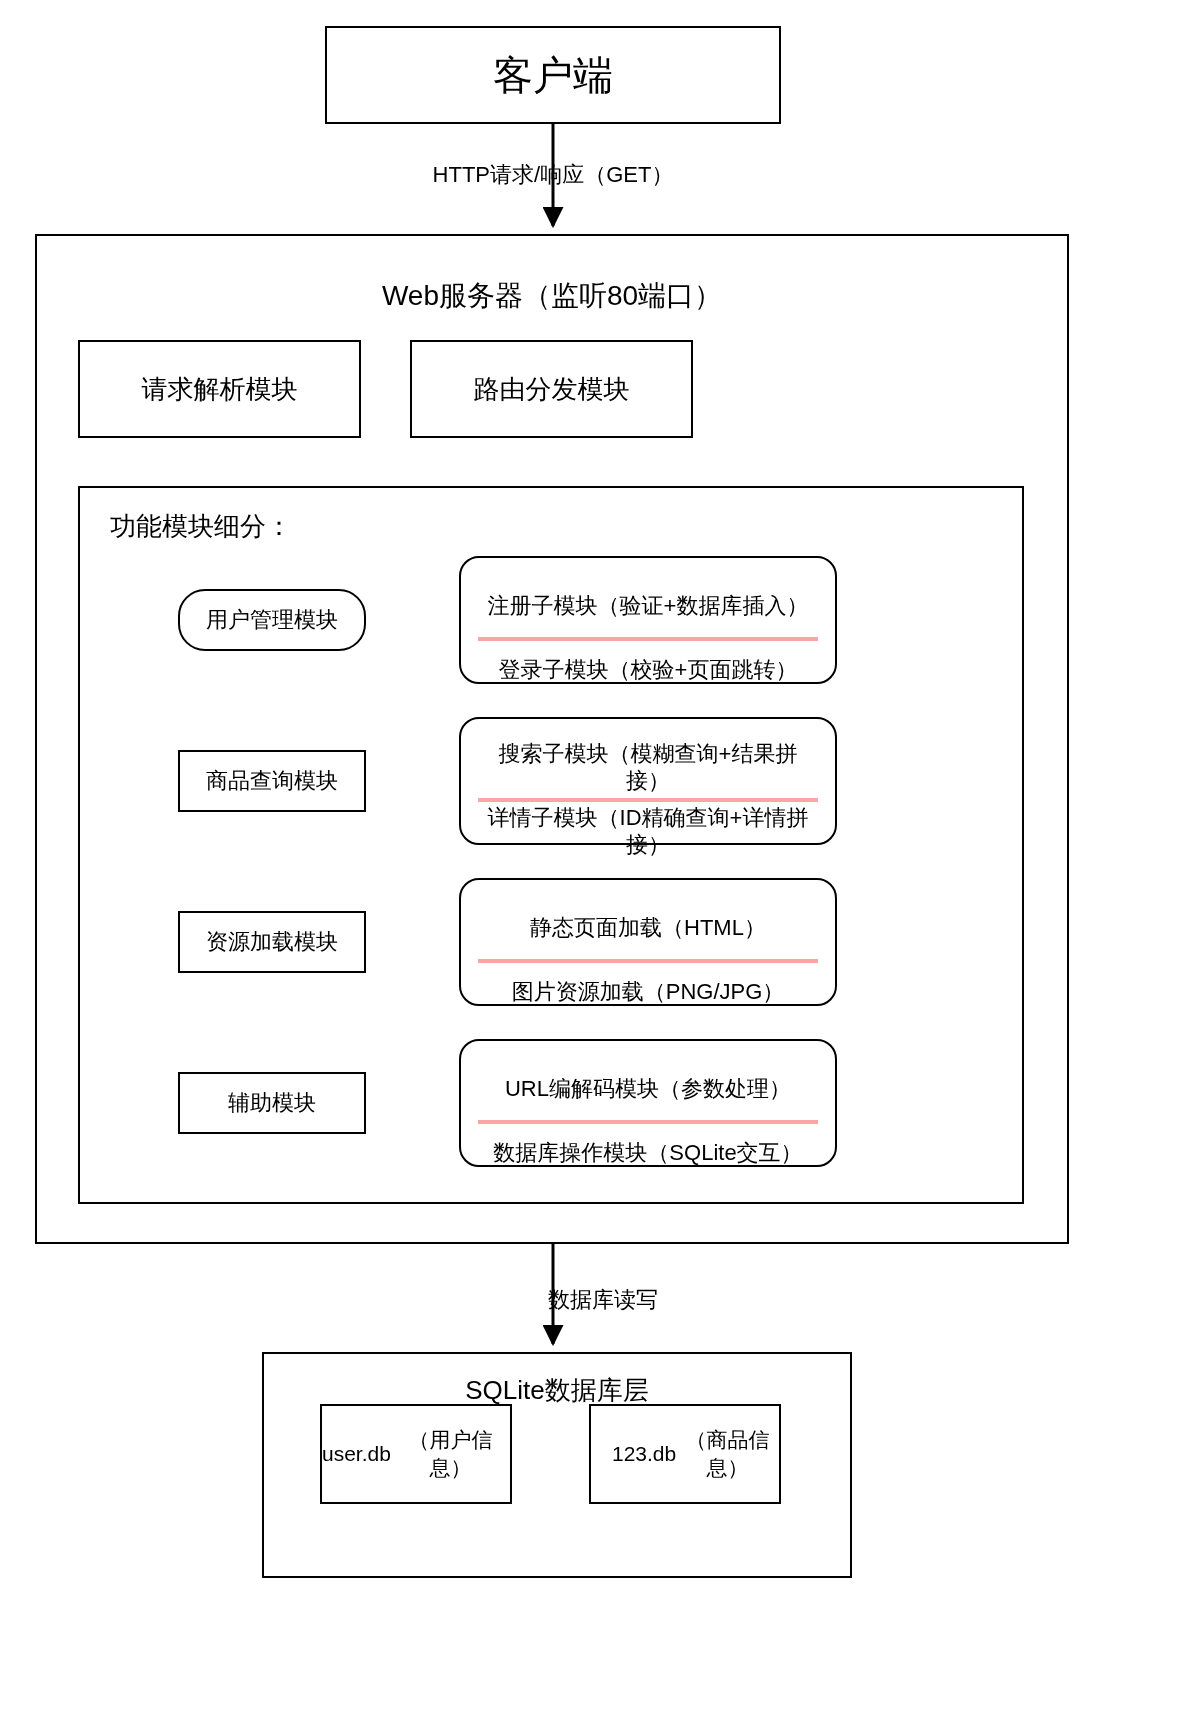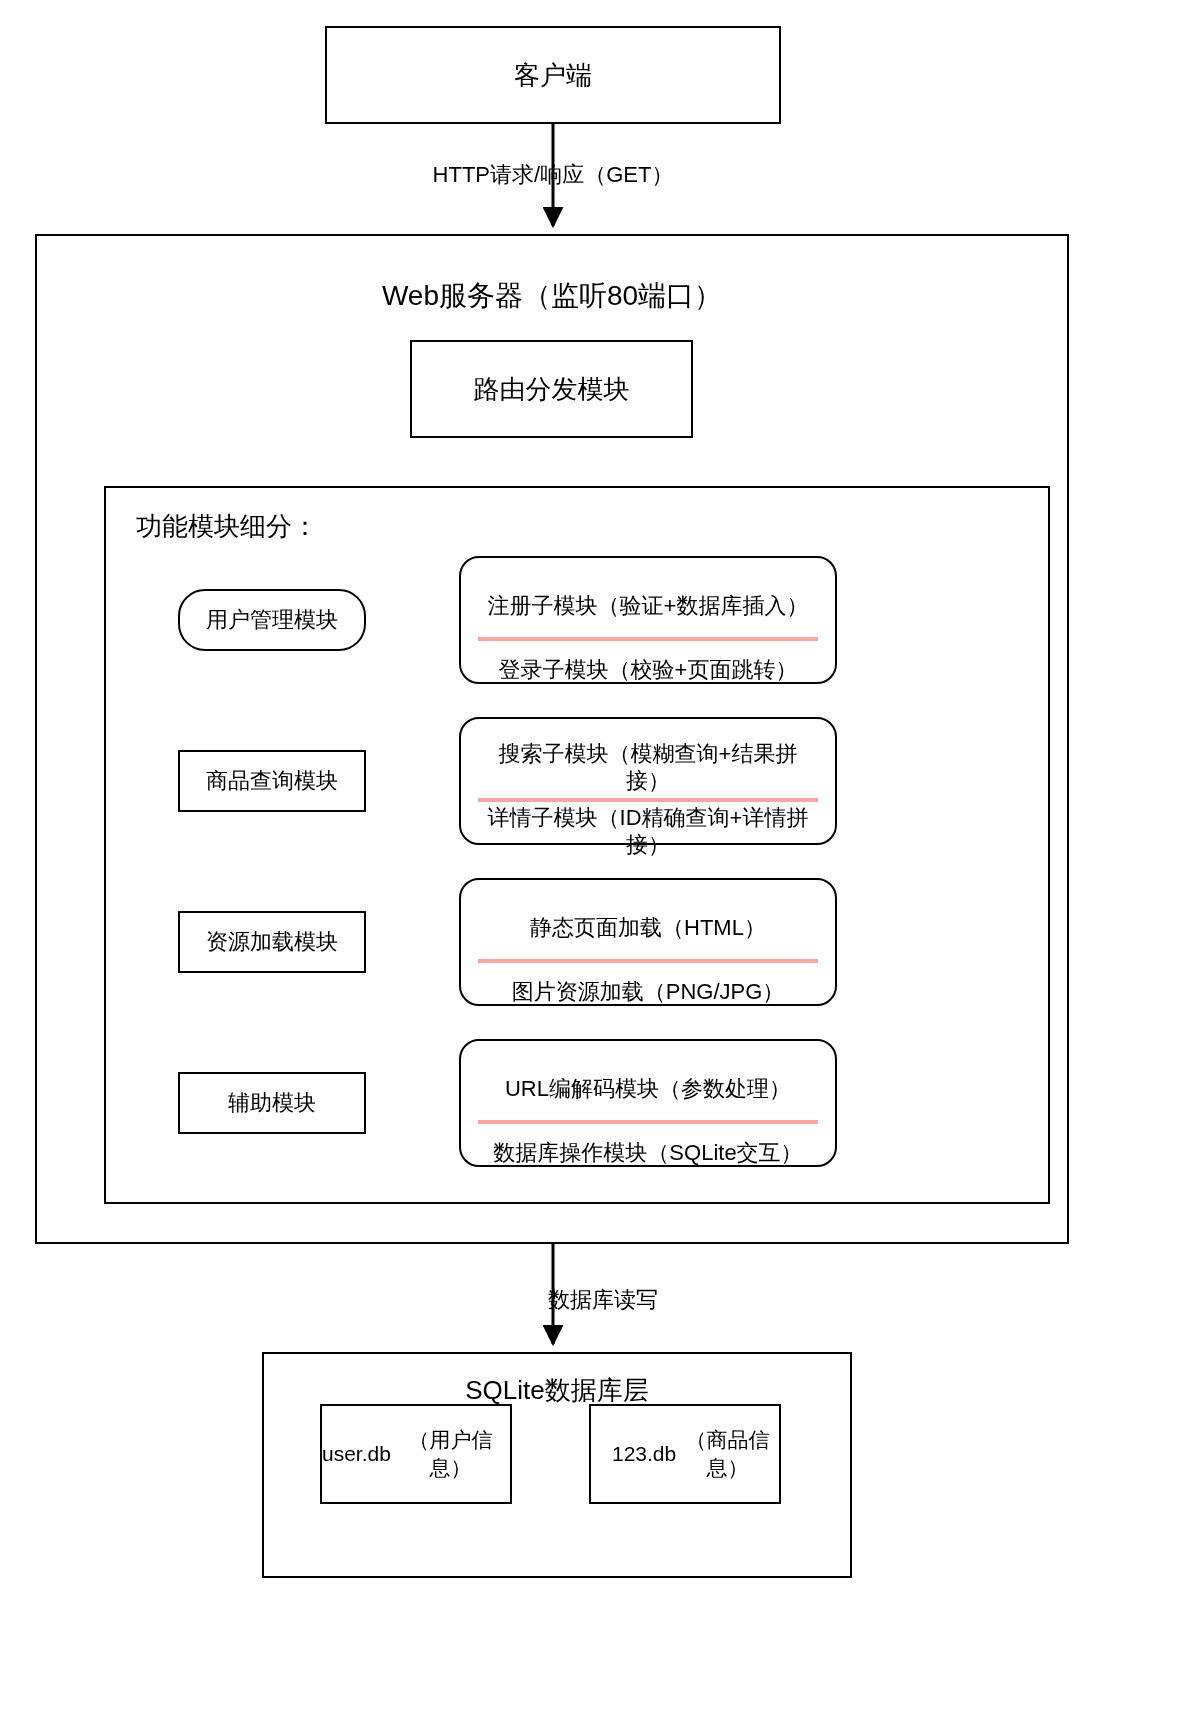--- a/index.html
+++ b/index.html
@@ -35,21 +35,21 @@
     background: transparent;
     display: flex;
     align-items: center;
     justify-content: center;
     text-align: center;
   }
 
   
   #client-box {
     left: 325px; top: 26px; width: 456px; height: 98px;
-    font-size: 26px;
+    font-size: 40px;
   }
 
   
   #edge-label-http {
     left: 378px; top: 158px; width: 350px; height: 34px;
     font-size: 22px;
   }
 
   
   #webserver-box {
@@ -70,21 +70,20 @@
     font-size: 26px;
   }
   #module-request  { left: 78px;  width: 283px; }
   #module-routing  { left: 410px; width: 283px; }
   #module-function { left: 741px; width: 283px; }
 
   
   #breakdown-box {
     left: 78px; top: 486px; width: 946px; height: 718px;
     display: block;
-    margin-left: 26px;
   }
   #breakdown-title {
     position: absolute;
     left: 30px; top: 22px;
     font-size: 26px;
   }
 
   
   .parent-module {
     left: 178px;
@@ -194,20 +193,21 @@
   </svg>
 
   <div class="box" id="client-box">客户端</div>
 
   <div class="label-only" id="edge-label-http">HTTP请求/响应（GET）</div>
 
   <div class="box" id="webserver-box">
     <div id="webserver-title">Web服务器（监听80端口）</div>
   </div>
 
+  <div class="box top-module" id="module-request">请求解析模块</div>
   <div class="box top-module" id="module-routing">路由分发模块</div>
 
   <div class="box" id="breakdown-box">
     <div id="breakdown-title">功能模块细分：</div>
   </div>
 
   <div class="box parent-module" id="parent-user">用户管理模块</div>
   <div class="box parent-module" id="parent-product">商品查询模块</div>
   <div class="box parent-module" id="parent-resource">资源加载模块</div>
   <div class="box parent-module" id="parent-aux">辅助模块</div>

